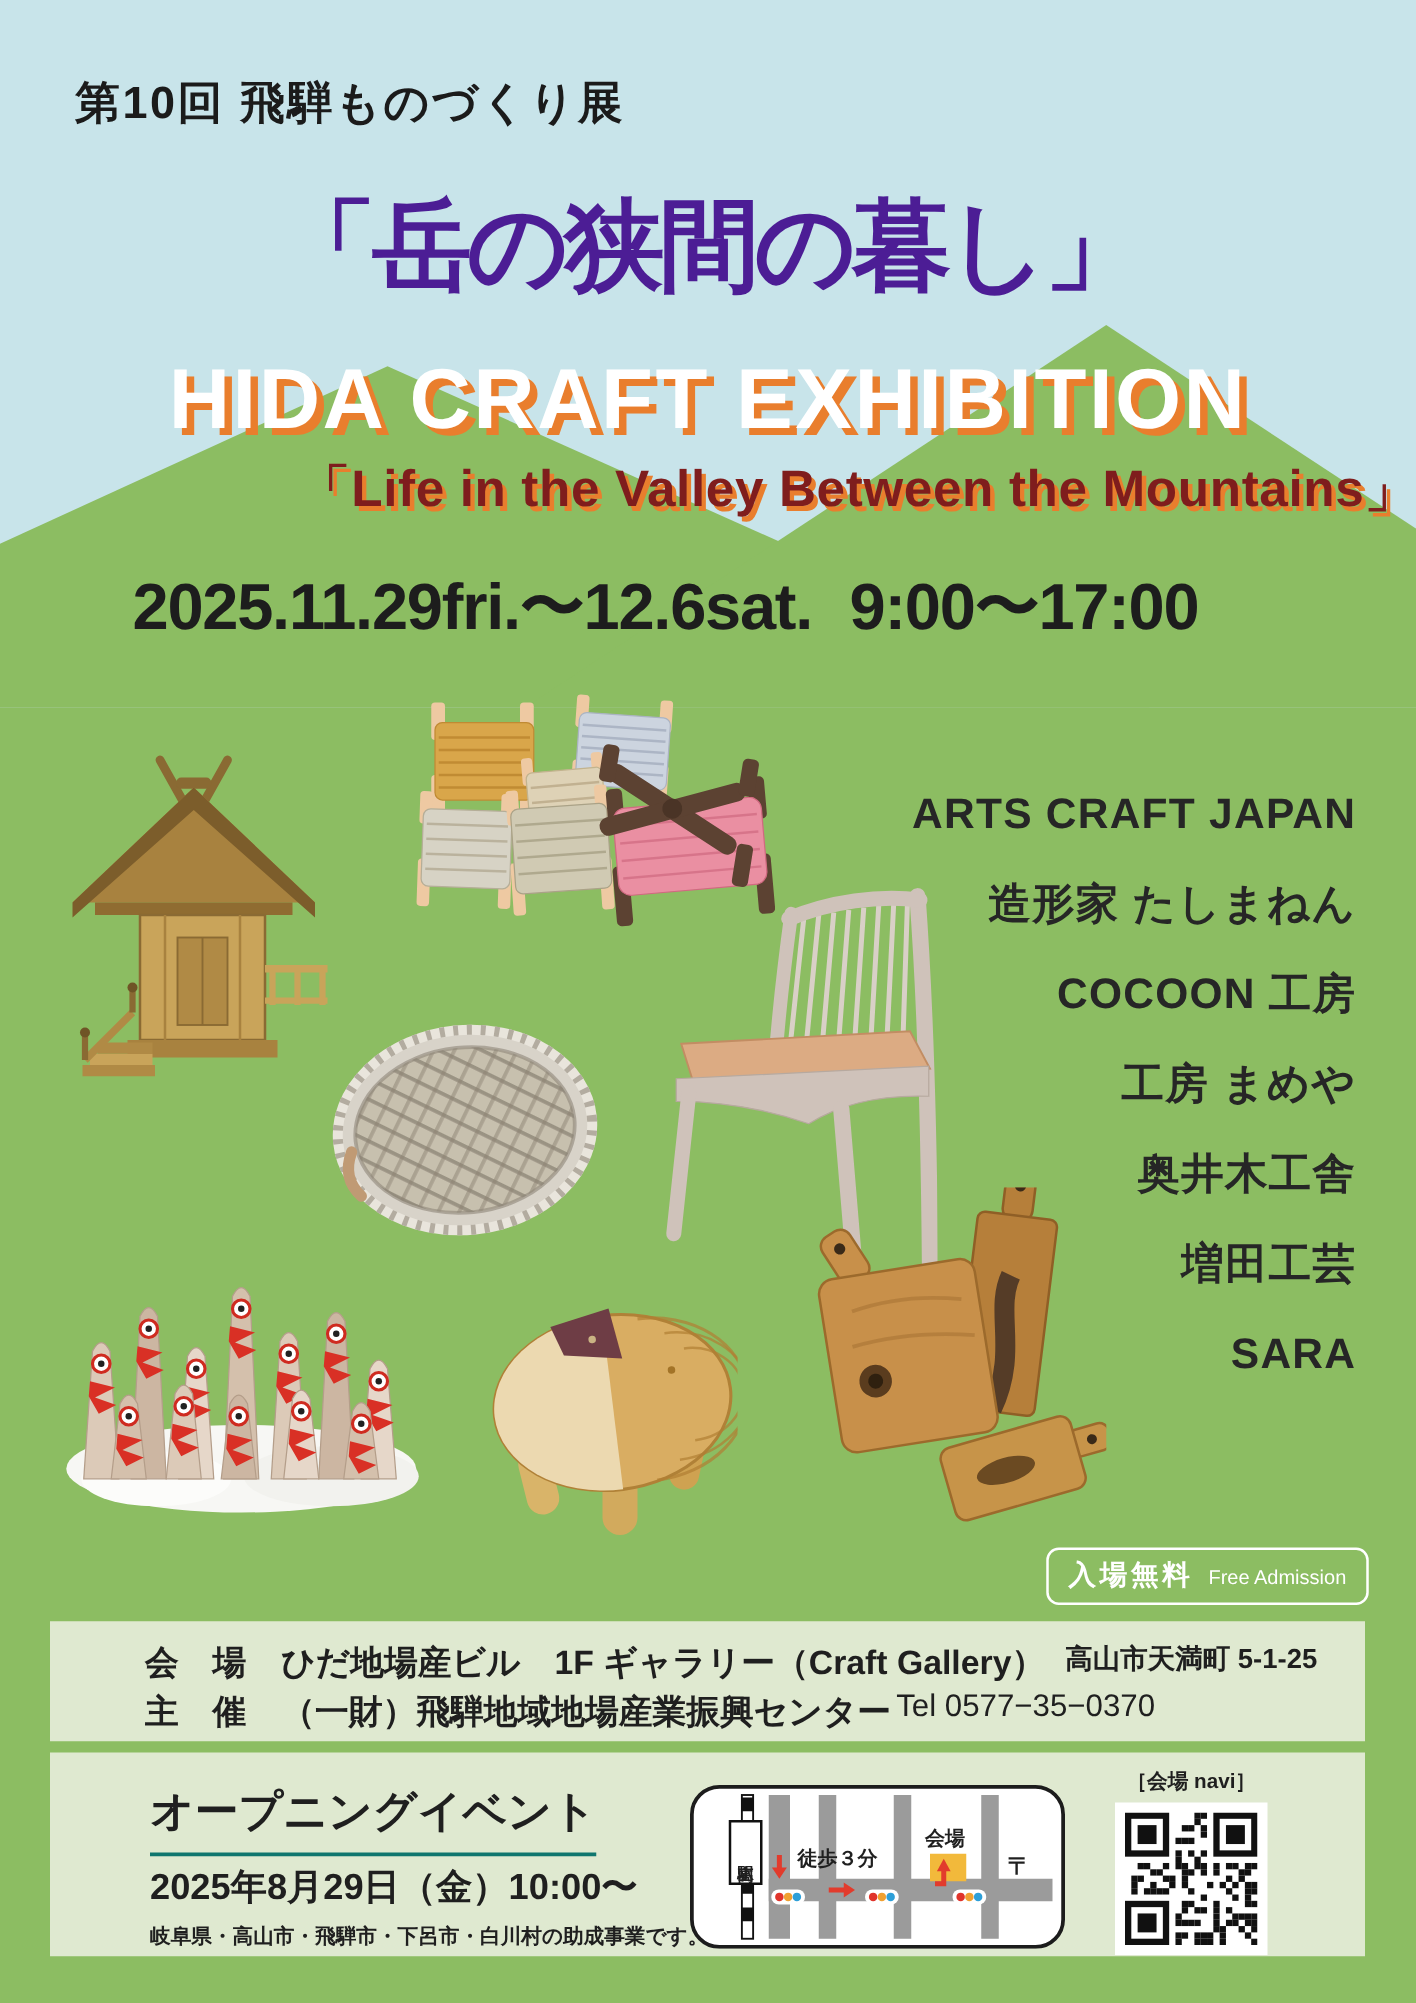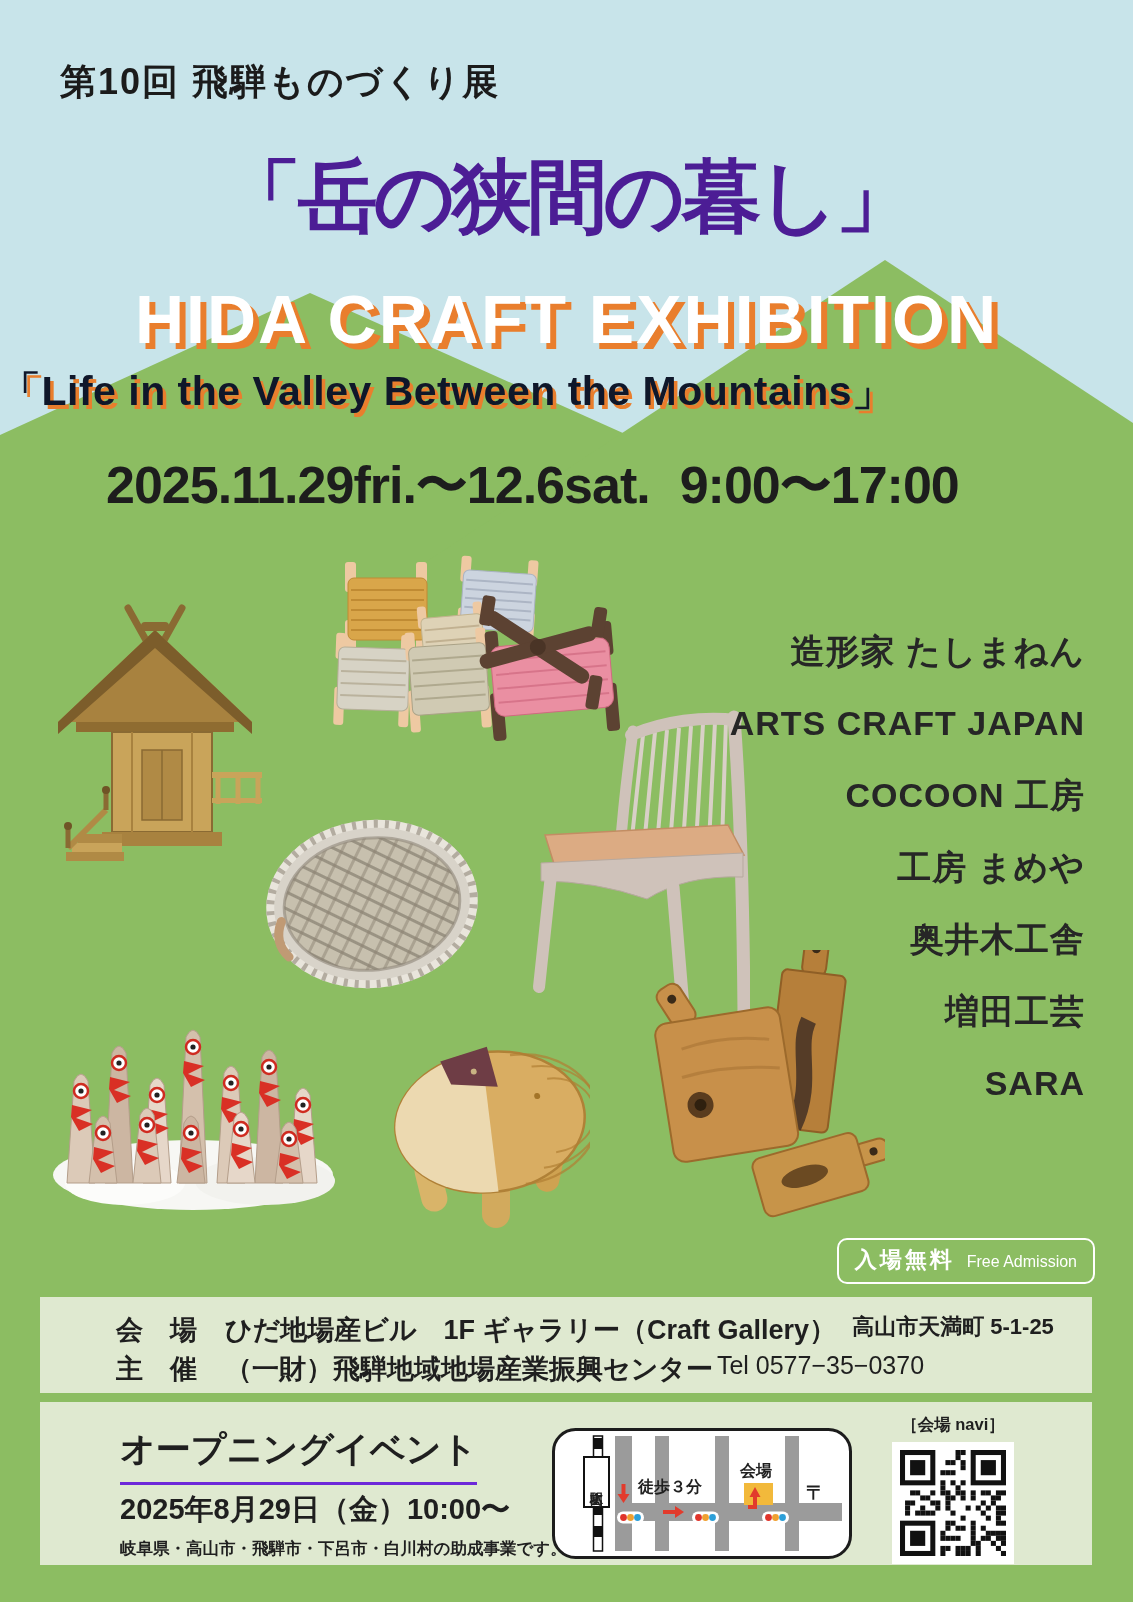--- a/index.html
+++ b/index.html
@@ -14,22 +14,22 @@
   }
   .abs{position:absolute;}
   .poster{position:absolute;inset:0;}
   
   .edition{left:60px;top:58px;font-size:36px;font-weight:700;letter-spacing:2px;color:#1b1b1b;}
   .title{left:0;top:150px;width:1133px;text-align:center;
     font-family:"DejaVu Serif","Liberation Serif",serif;font-size:80px;font-weight:800;
     letter-spacing:-4px;color:#4c1d95;line-height:1.15;}
   .title-en{left:0;top:280px;width:1133px;text-align:center;font-size:68px;font-weight:800;
     color:#fff;letter-spacing:2px;text-shadow:6px 6px 0 var(--orange);white-space:nowrap;}
-  .subtitle-en{left:0;top:364px;width:1133px;text-align:left;font-size:41px;font-weight:700;
-    color:#0f172a;letter-spacing:0.5px;text-shadow:3.5px 3.5px 0 var(--orange);white-space:nowrap;}
+  .subtitle-en{left:0;top:364px;width:1133px;text-align:right;font-size:41px;font-weight:700;
+    color:#7f1d1d;letter-spacing:0.5px;text-shadow:3.5px 3.5px 0 var(--orange);white-space:nowrap;}
   .dateline{left:106px;top:451px;font-size:52px;font-weight:800;color:#1d1d1d;letter-spacing:-1px;white-space:nowrap;}
   .dateline .hours{margin-left:30px;}
   
   .exhibitors{right:48px;top:615px;width:520px;text-align:right;}
   .exhibitor{font-size:34px;font-weight:600;height:72px;line-height:72px;color:#262626;letter-spacing:1px;white-space:nowrap;}
   
   .badge{right:38px;top:1238px;border:2.5px solid #fff;border-radius:10px;color:#fff;
     padding:5px 16px 7px;display:flex;align-items:baseline;gap:12px;}
   .badge-ja{font-family:"DejaVu Serif","Liberation Serif",serif;font-size:22px;font-weight:700;letter-spacing:3px;}
   .badge-en{font-size:16px;font-weight:500;}
@@ -37,21 +37,21 @@
   .panel{left:40px;width:1052px;background:var(--panel);}
   .panel-venue{top:1297px;height:96px;}
   .vrow{position:absolute;left:76px;display:flex;align-items:flex-start;white-space:nowrap;}
   .vrow1{top:15px;} .vrow2{top:54px;}
   .vlabel{font-size:27px;font-weight:800;margin-right:28px;}
   .vname{font-size:27px;font-weight:800;}
   .vaddr{font-size:22px;font-weight:700;margin-left:16px;}
   .vtel{font-size:25px;font-weight:400;margin-left:4px;}
   .panel-event{top:1402px;height:163px;}
   .event-title{position:absolute;left:80px;top:24px;font-size:35px;font-weight:800;
-    border-bottom:3px solid #6d28d9;padding-bottom:9px;white-space:nowrap;}
+    border-bottom:3px solid #0f766e;padding-bottom:9px;white-space:nowrap;}
   .event-dt{position:absolute;left:80px;top:88px;font-size:29px;font-weight:800;white-space:nowrap;}
   .event-note{position:absolute;left:80px;top:136px;font-size:16.5px;font-weight:700;white-space:nowrap;}
   
   .map{position:absolute;left:512px;top:26px;width:300px;height:131px;}
   .map svg{position:absolute;left:0;top:0;}
   .station{position:absolute;left:31px;top:28px;width:27px;height:52px;background:#fff;
     border:2.5px solid #111;box-sizing:border-box;writing-mode:vertical-rl;text-orientation:upright;
     font-size:13px;font-weight:800;display:flex;align-items:center;justify-content:center;line-height:1;}
   .walk{position:absolute;left:86px;top:49px;font-size:16px;font-weight:800;}
   .venue-label{position:absolute;left:188px;top:33px;font-size:16px;font-weight:800;}
@@ -282,22 +282,22 @@
     </g>
     <g transform="rotate(-16 175 225)">
       <rect x="214" y="206" width="34" height="22" rx="8" fill="#c79449" stroke="#9c6a2c" stroke-width="2"></rect>
       <circle cx="233" cy="217" r="4" fill="#3a2a18"></circle>
       <rect x="112" y="192" width="108" height="60" rx="9" fill="#c79449" stroke="#9c6a2c" stroke-width="2"></rect>
       <ellipse cx="160" cy="222" rx="24" ry="10" fill="#6b4a22"></ellipse>
     </g>
   </svg>
 
   <div class="abs exhibitors">
+      <div class="exhibitor">ARTS CRAFT JAPAN</div>
       <div class="exhibitor">造形家 たしまねん</div>
-      <div class="exhibitor">ARTS CRAFT JAPAN</div>
       <div class="exhibitor">COCOON 工房</div>
       <div class="exhibitor">工房 まめや</div>
       <div class="exhibitor">奥井木工舎</div>
       <div class="exhibitor">増田工芸</div>
       <div class="exhibitor">SARA</div>
     </div>
 
   <div class="abs badge">
     <span class="badge-ja">入場無料</span>
     <span class="badge-en">Free Admission</span>

